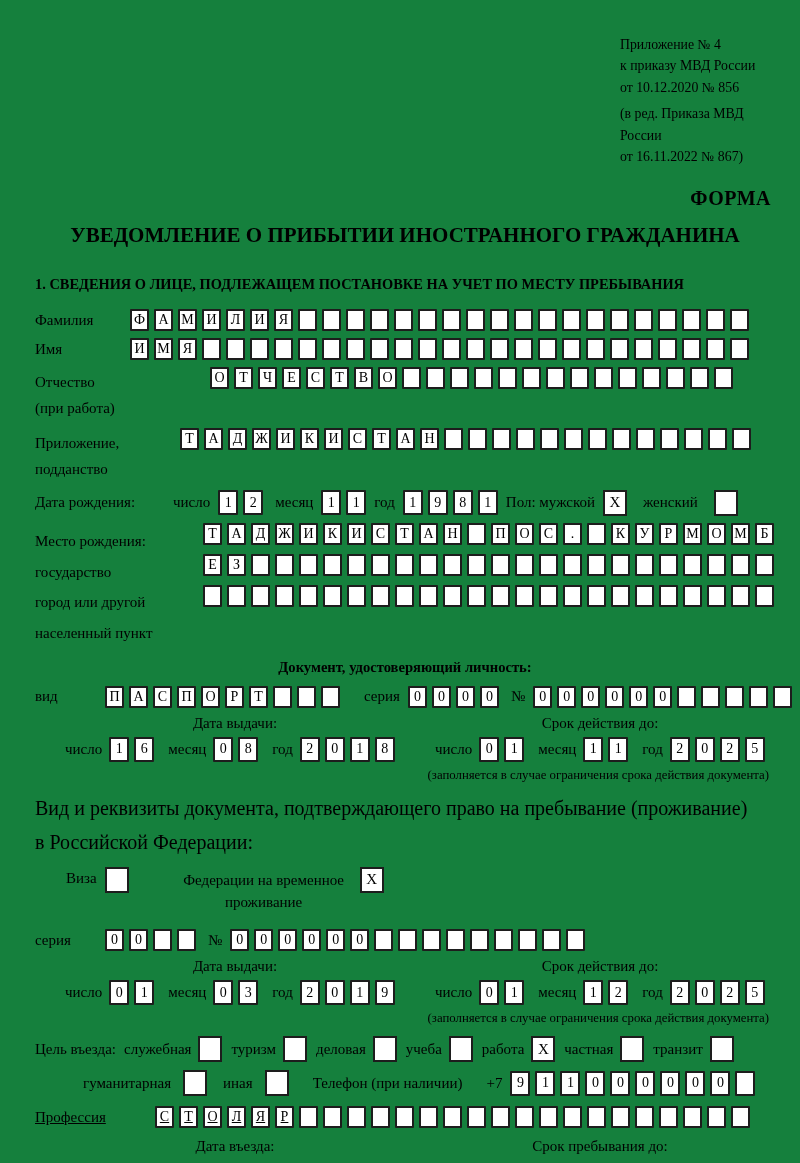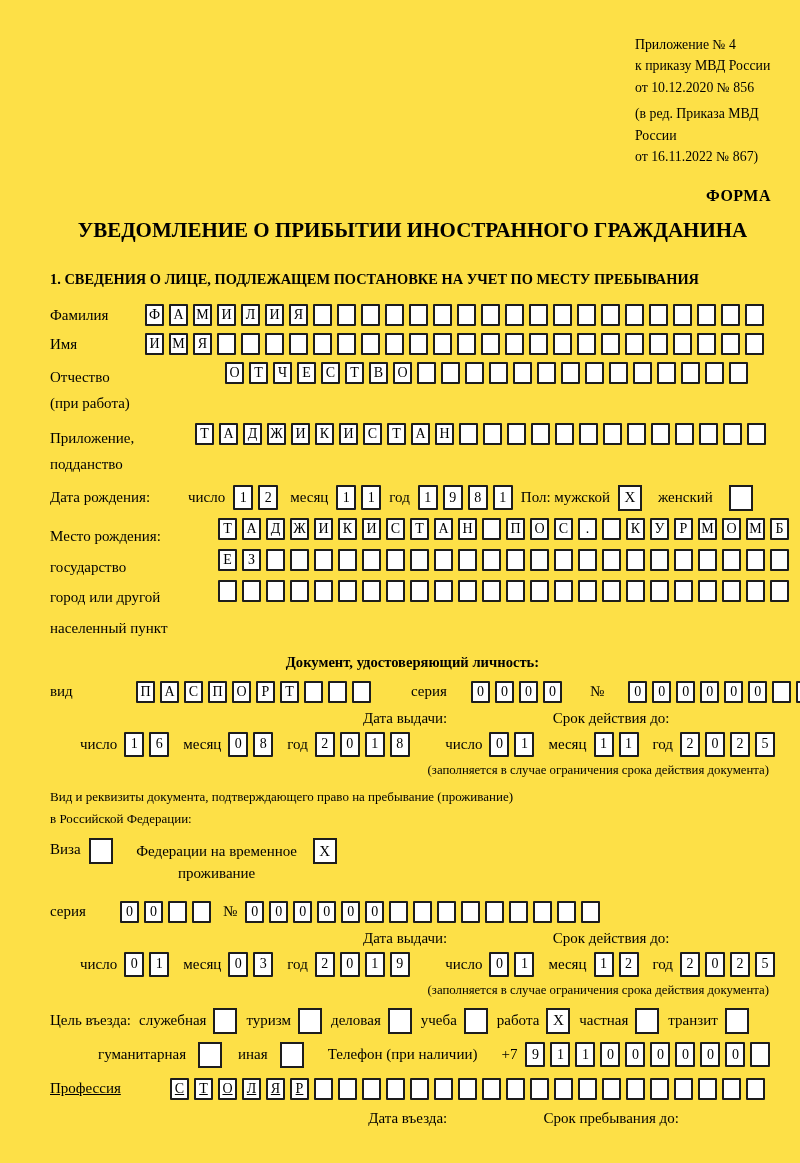--- a/index.html
+++ b/index.html
@@ -1,22 +1,22 @@
 <!DOCTYPE html>
 <html><head>
 <meta charset="utf-8">
 <style>
   *{box-sizing:border-box;margin:0;padding:0}
   html,body{background:#fff}
   body{width:800px;font-family:"Liberation Serif",serif;color:#000;}
-  .page{width:800px;height:1163px;padding:34px 25px 16px 50px;overflow:hidden;background:#fde047;}
+  .page{width:800px;height:1163px;padding:34px 25px 16px 35px;overflow:hidden;background:#15803d;}
 
   .hdr{margin-left:585px;font-size:13.8px;line-height:1.55;}
   .hdr .grp2{margin-top:5px;}
-  .forma{font-size:16px;font-weight:bold;text-align:right;margin:20px 4px 10px 0;letter-spacing:.5px;}
+  .forma{font-size:20px;font-weight:bold;text-align:right;margin:20px 4px 10px 0;letter-spacing:.5px;}
 
   .title{text-align:center;font-weight:bold;font-size:21px;line-height:1.5;margin-top:4px;}
   .blank{display:inline-block;width:62px;border-bottom:2px solid #3a3a3a;height:.95em;margin-left:10px;vertical-align:baseline;}
 
   .sect{font-weight:bold;font-size:14.4px;margin:24px 0 16px 0;}
 
   .frow{display:flex;align-items:flex-start;margin-bottom:7px;font-size:15px;}
   .flabel{flex:none;padding-top:3px;}
   .pre{white-space:pre-line;line-height:1.72;}
   .boxrow{display:flex;gap:5px;flex:none;flex-wrap:nowrap;}
@@ -24,34 +24,34 @@
   .dcell .cell{width:20px;height:25px;}
   .chk{flex:none;width:24px;height:26px;border:2px solid #1d1d1d;display:flex;align-items:center;justify-content:center;font-size:15px;background:#fff;}
   .gap8{margin-left:8px}.gap12{margin-left:12px}.gap16{margin-left:16px}.gap24{margin-left:24px}
 
   .w95{width:95px}.w175{width:175px}.w145{width:145px}.w130{width:130px}.w168{width:168px}
   .w70{width:70px}.w120{width:120px}
 
   .center-b{text-align:center;font-weight:bold;font-size:14.6px;margin:10px 0 10px 0;}
 
   .dhead{display:flex;font-size:15px;margin-top:4px;}
-  .dh-left{width:400px;text-align:right;}
+  .dh-left{width:400px;text-align:center;}
   .dh-right{width:330px;text-align:center;}
   .dline{display:flex;align-items:center;font-size:15px;margin-top:5px;}
   .dgroup{display:flex;align-items:center;}
   .dgroup .lbl{margin:0 7px 0 0;}
   .dgroup .lbl2{margin:0 7px 0 14px;}
   .dline .left{width:400px;padding-left:30px;}
   .note{font-size:12.8px;text-align:right;margin:6px 6px 8px 0;}
 
-  .plain{font-size:13px;line-height:1.7;}
+  .plain{font-size:20px;line-height:1.7;}
 
   .optrow{display:flex;align-items:flex-start;font-size:15px;margin-top:8px;}
   .opt{display:flex;align-items:flex-start;}
-  .opt .olabel{padding-top:3px;}
+  .opt .olabel{padding-top:3px;margin-left:31px;}
   .opt .center{text-align:center;line-height:1.45;}
   .mw170{max-width:176px}.mw200{max-width:196px}
 
   .purpose{display:flex;align-items:center;font-size:15px;margin-top:10px;flex-wrap:nowrap;}
   .purpose .chk{margin:0 9px 0 7px;}
   .purpose .chk:last-child{margin-right:0}
 
   .phline{display:flex;align-items:center;font-size:15px;margin-top:8px;padding-left:48px;}
 </style>
 </head>
@@ -305,21 +305,21 @@
           <span class="cell"></span>
           <span class="cell"></span>
           <span class="cell"></span>
           <span class="cell"></span>
         </span>
     </span>
   </div>
 
   <div class="center-b">Документ, удостоверяющий личность:</div>
 
-  <div class="frow" style="align-items:center;gap:16px;">
+  <div class="frow" style="align-items:center;">
     <span class="flabel w70" style="padding-top:0">вид</span>
     <span class="boxrow">
         <span class="cell">П</span>
         <span class="cell">А</span>
         <span class="cell">С</span>
         <span class="cell">П</span>
         <span class="cell">О</span>
         <span class="cell">Р</span>
         <span class="cell">Т</span>
         <span class="cell"></span>

